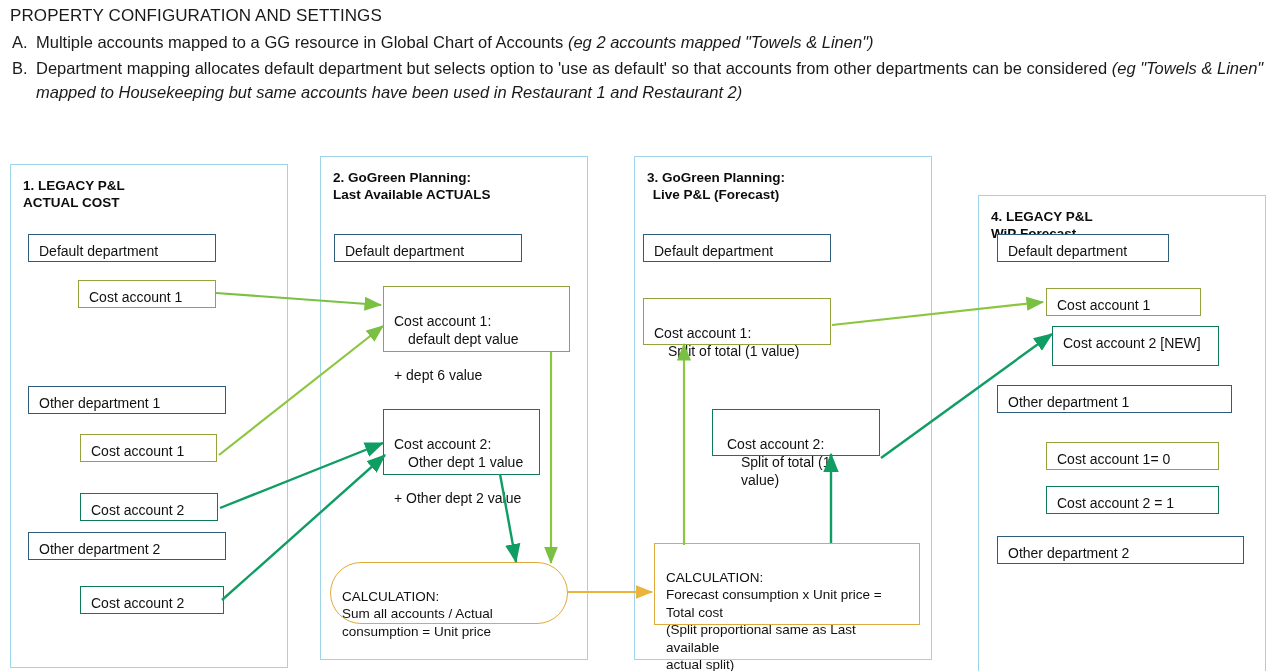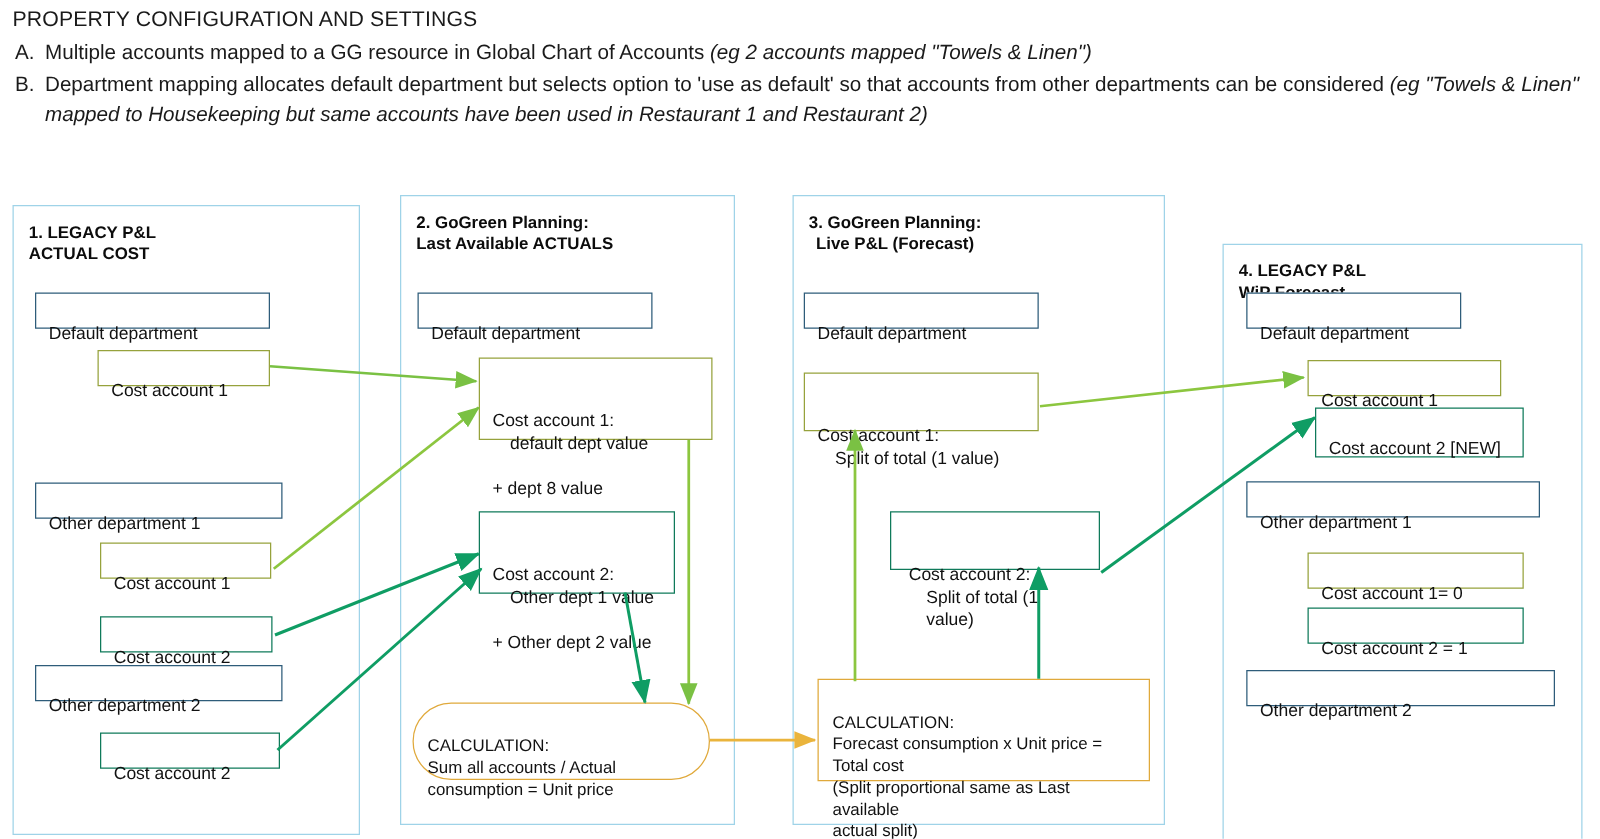--- a/index.html
+++ b/index.html
@@ -78,21 +78,21 @@
     white-space: pre-line;
   }
 
   .node {
     position: absolute;
     border: 1px solid #2e5c7a;
     background: #ffffff;
     font-size: 14px;
     line-height: 18px;
     color: #111111;
-    padding: 22px 9px 5px 10px;
+    padding: 7px 9px 5px 10px;
     z-index: 3;
     white-space: pre-line;
   }
   .node.dept { border-color: #2e5c7a; }
   .node.acct-olive { border-color: #96a23c; }
   .node.acct-green { border-color: #0f7a5a; }
   .node.calc {
     border-color: #e0a93b;
     font-size: 13.5px;
     line-height: 17.5px;
@@ -168,21 +168,21 @@
   <div class="node acct-green" style="left:80px; top:436px; width:144px; height:28px;">Cost account 2</div>
 
   <div class="panel" style="left:320px; top:6px; width:268px; height:504px;">
     <div class="panel-title">2. GoGreen Planning:
 Last Available ACTUALS</div>
   </div>
   <div class="node dept" style="left:334px; top:84px; width:188px; height:28px;">Default department</div>
   <div class="node acct-olive" style="left:383px; top:136px; width:187px; height:66px;">
     <span>Cost account 1:</span>
     <span class="ind">default dept value</span>
-    <span>+ dept 8 value</span>
+    <span>+ dept 6 value</span>
   </div>
   <div class="node acct-green" style="left:383px; top:259px; width:157px; height:66px;">
     <span>Cost account 2:</span>
     <span class="ind">Other dept 1 value</span>
     <span>+ Other dept 2 value</span>
   </div>
   <div class="node calc" style="left:330px; top:412px; width:238px; height:62px;border-radius:31px;">
     <span>CALCULATION:</span>
     <span>Sum all accounts / Actual</span>
     <span>consumption = Unit price</span>

